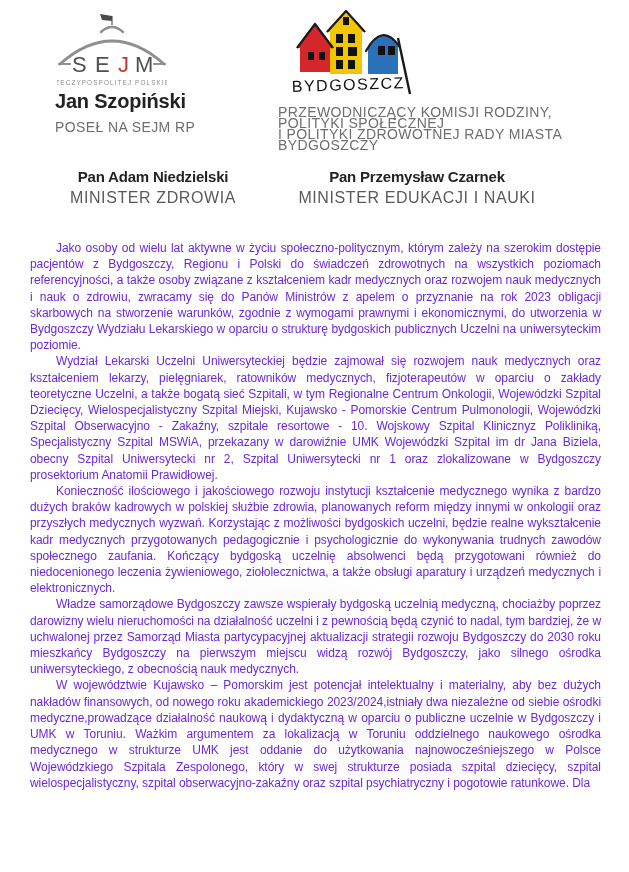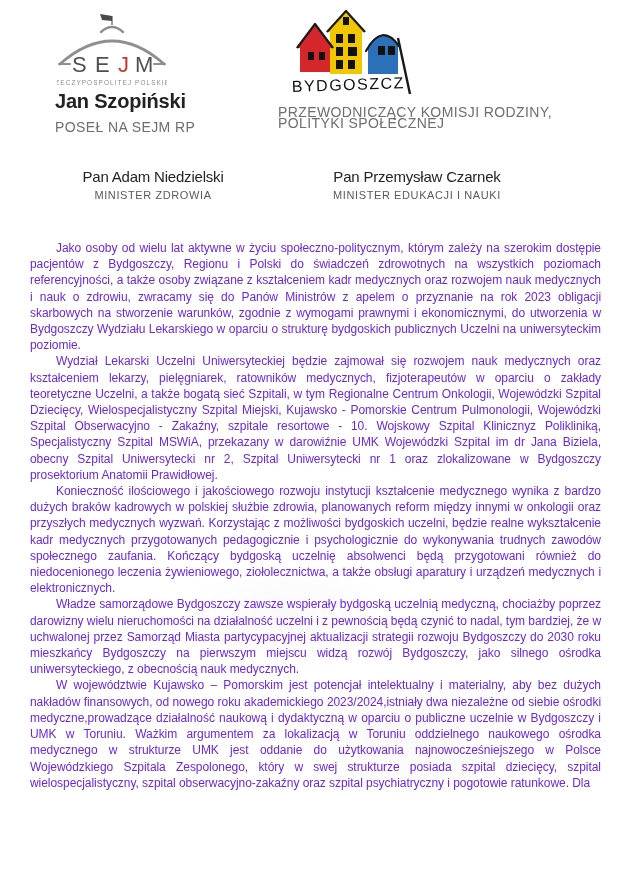--- a/index.html
+++ b/index.html
@@ -15,22 +15,22 @@
   .lh-name { font-size:20px; font-weight:bold; color:#222222; letter-spacing:-0.2px; }
   .lh-role { font-size:14px; color:#6e6e6e; letter-spacing:0.4px; line-height:11px; margin-top:9px; }
   .sejm-svg { display:block; margin-left:2px; }
   .byd-svg { display:block; margin-left:12px; }
 
   
   .addressees { position:absolute; top:168px; left:0; width:629px; }
   .addressee { position:absolute; width:250px; text-align:center; }
   .addressee.left { left:28px; }
   .addressee.right { left:292px;text-align:center; }
-  .addr-name { font-size:15px; font-weight:normal; color:#232323; letter-spacing:-0.2px; }
-  .addr-title { font-size:11px; color:#5a5a5a; letter-spacing:0.6px; margin-top:4px; }
+  .addr-name { font-size:15px; font-weight:bold; color:#232323; letter-spacing:-0.2px; }
+  .addr-title { font-size:16px; color:#5a5a5a; letter-spacing:0.6px; margin-top:4px; }
 
   
   .letter-body {
     position:absolute; top:240px; left:30px; width:571px;
     font-size:12px; line-height:16.2px; text-align:justify;
     color:#6d28d9; letter-spacing:-0.05px;
   }
   .letter-body p { margin:0; text-indent:26px; }
 
   
@@ -103,20 +103,21 @@
         <rect x="18" y="44" width="6" height="8" fill="#111"></rect>
         <rect x="29" y="44" width="6" height="8" fill="#111"></rect>
       </g>
 
       <line x1="108" y1="30" x2="120" y2="86" stroke="#1a1a1a" stroke-width="2.4"></line>
 
       <text x="2" y="84" font-family="Liberation Sans, sans-serif" font-size="16" fill="#111" letter-spacing="1.5" transform="rotate(-2 2 84)">BYDGOSZCZ</text>
     </svg>
     <div class="lh-role">
       <div>PRZEWODNICZĄCY KOMISJI RODZINY, POLITYKI SPOŁECZNEJ</div>
+      <div>I POLITYKI ZDROWOTNEJ RADY MIASTA BYDGOSZCZY</div>
     </div>
   </div>
 
   <div class="addressees">
     <div class="addressee left">
       <div class="addr-name">Pan Adam Niedzielski</div>
       <div class="addr-title">MINISTER ZDROWIA</div>
     </div>
     <div class="addressee right">
       <div class="addr-name">Pan Przemysław Czarnek</div>

